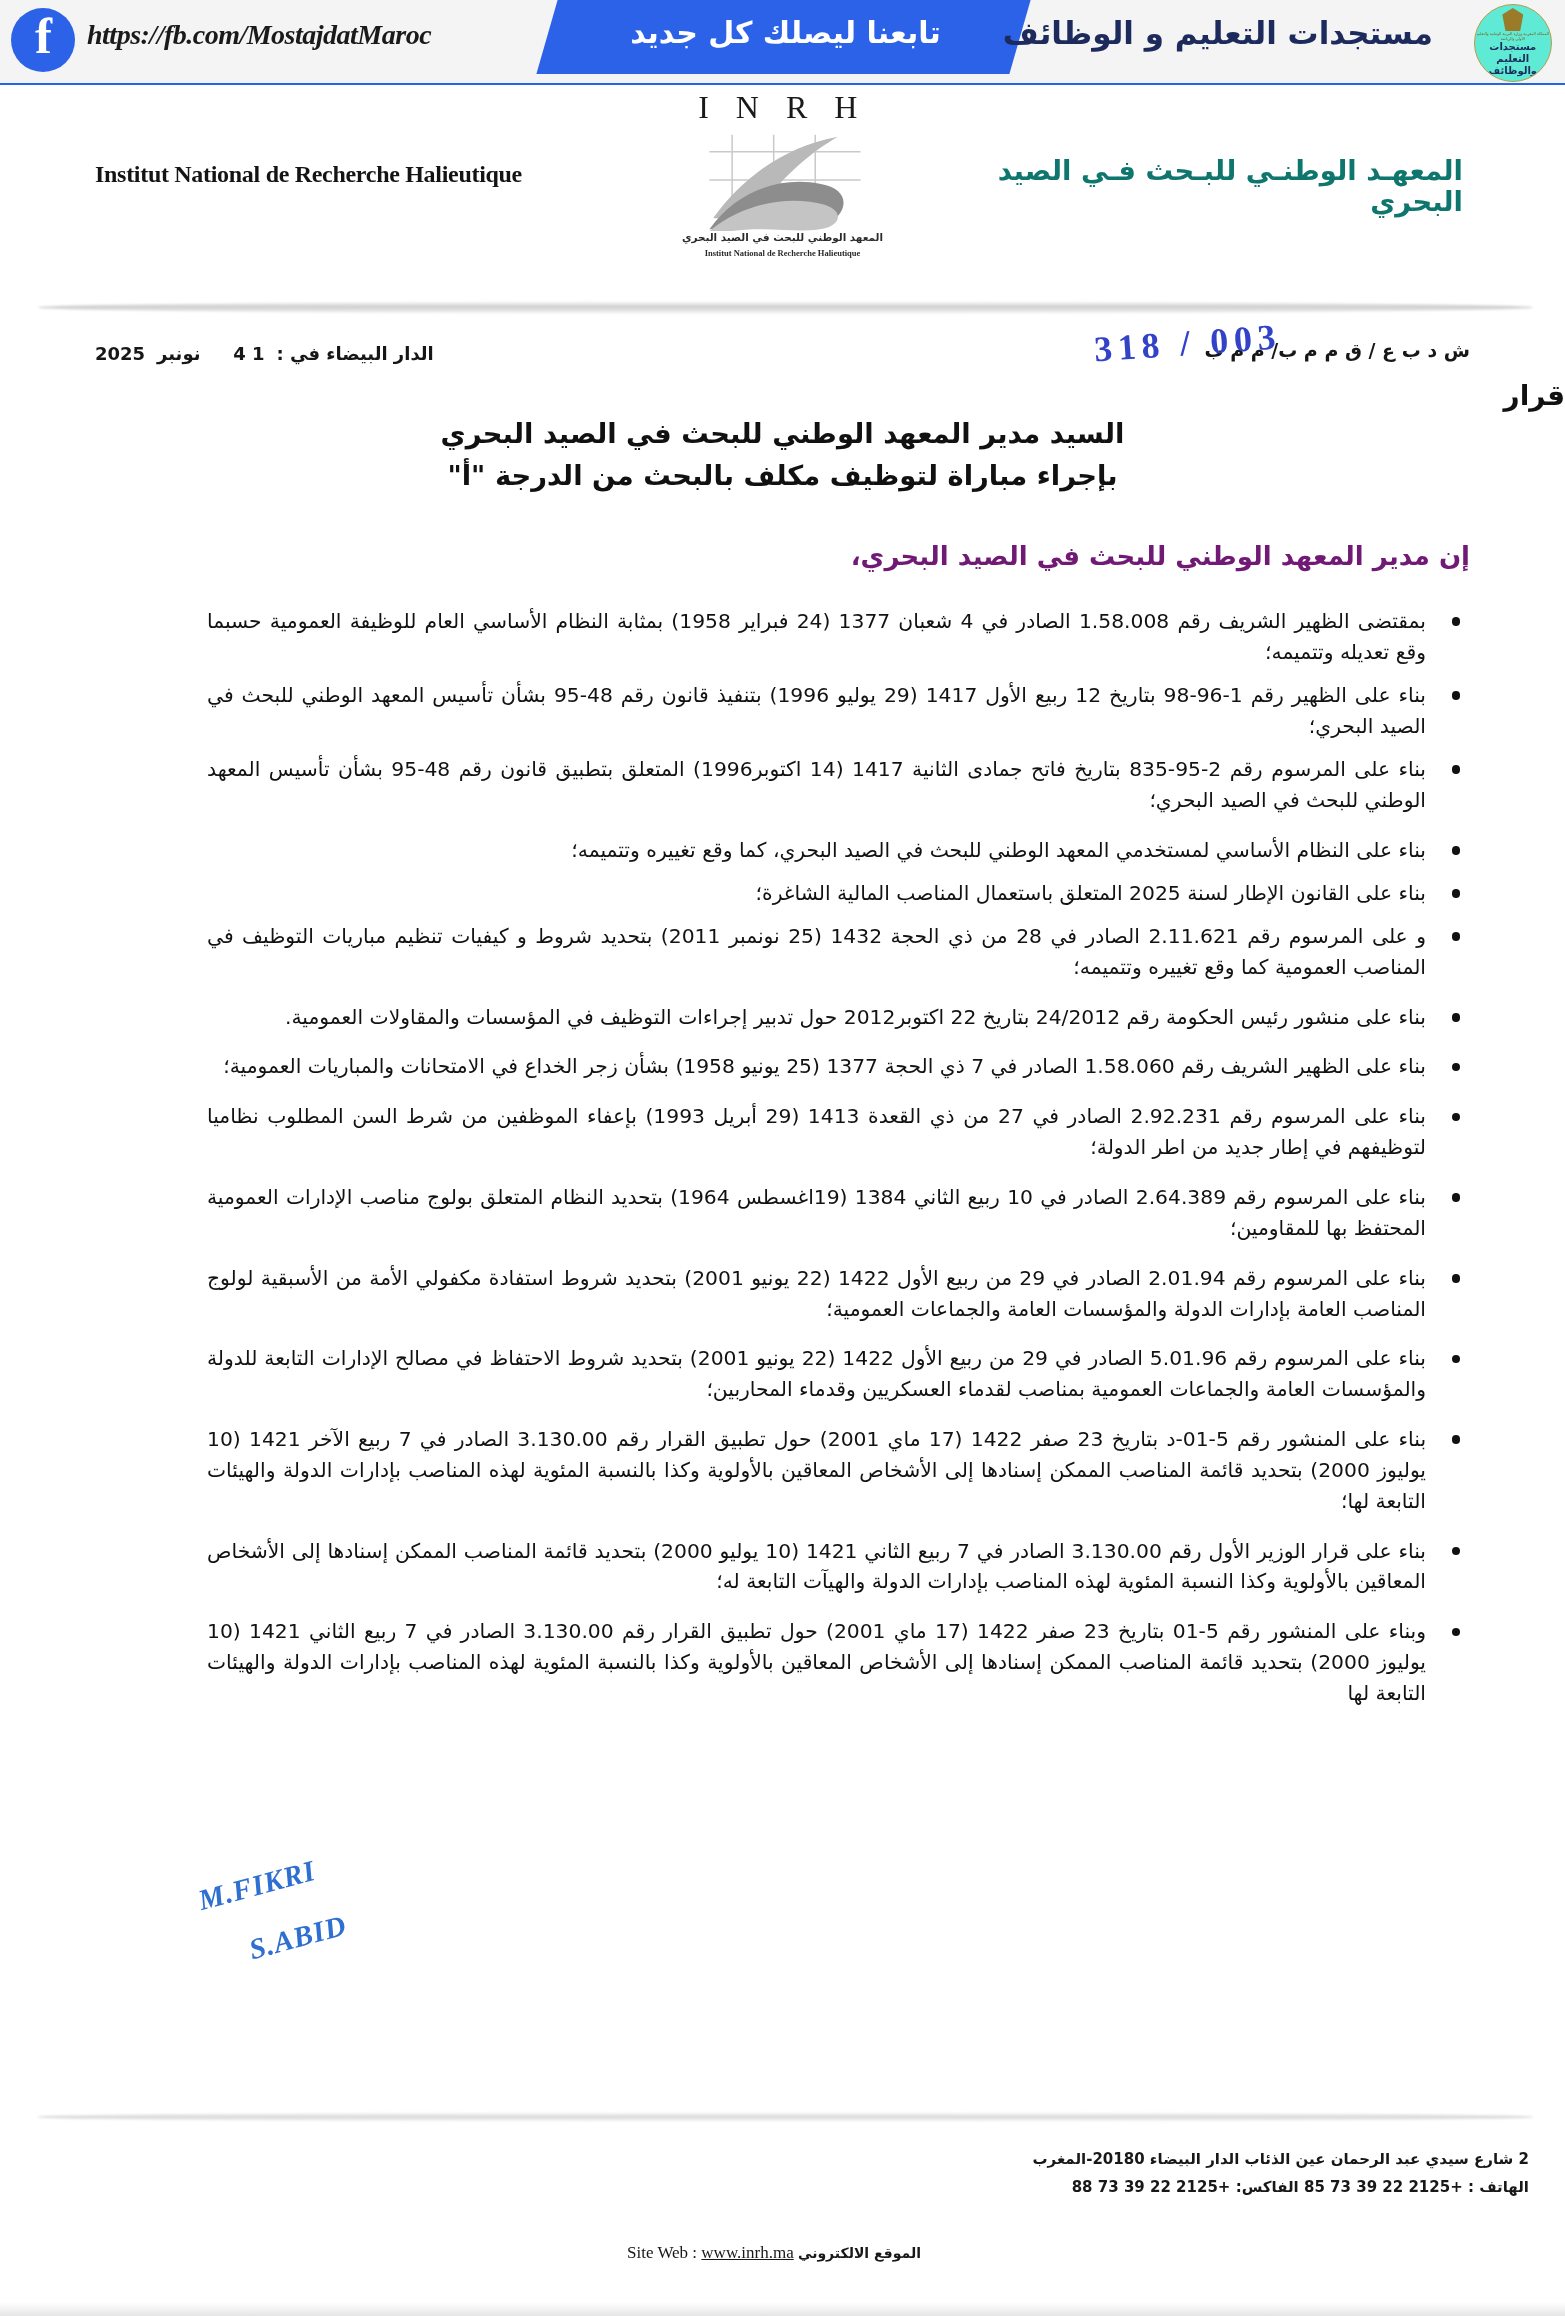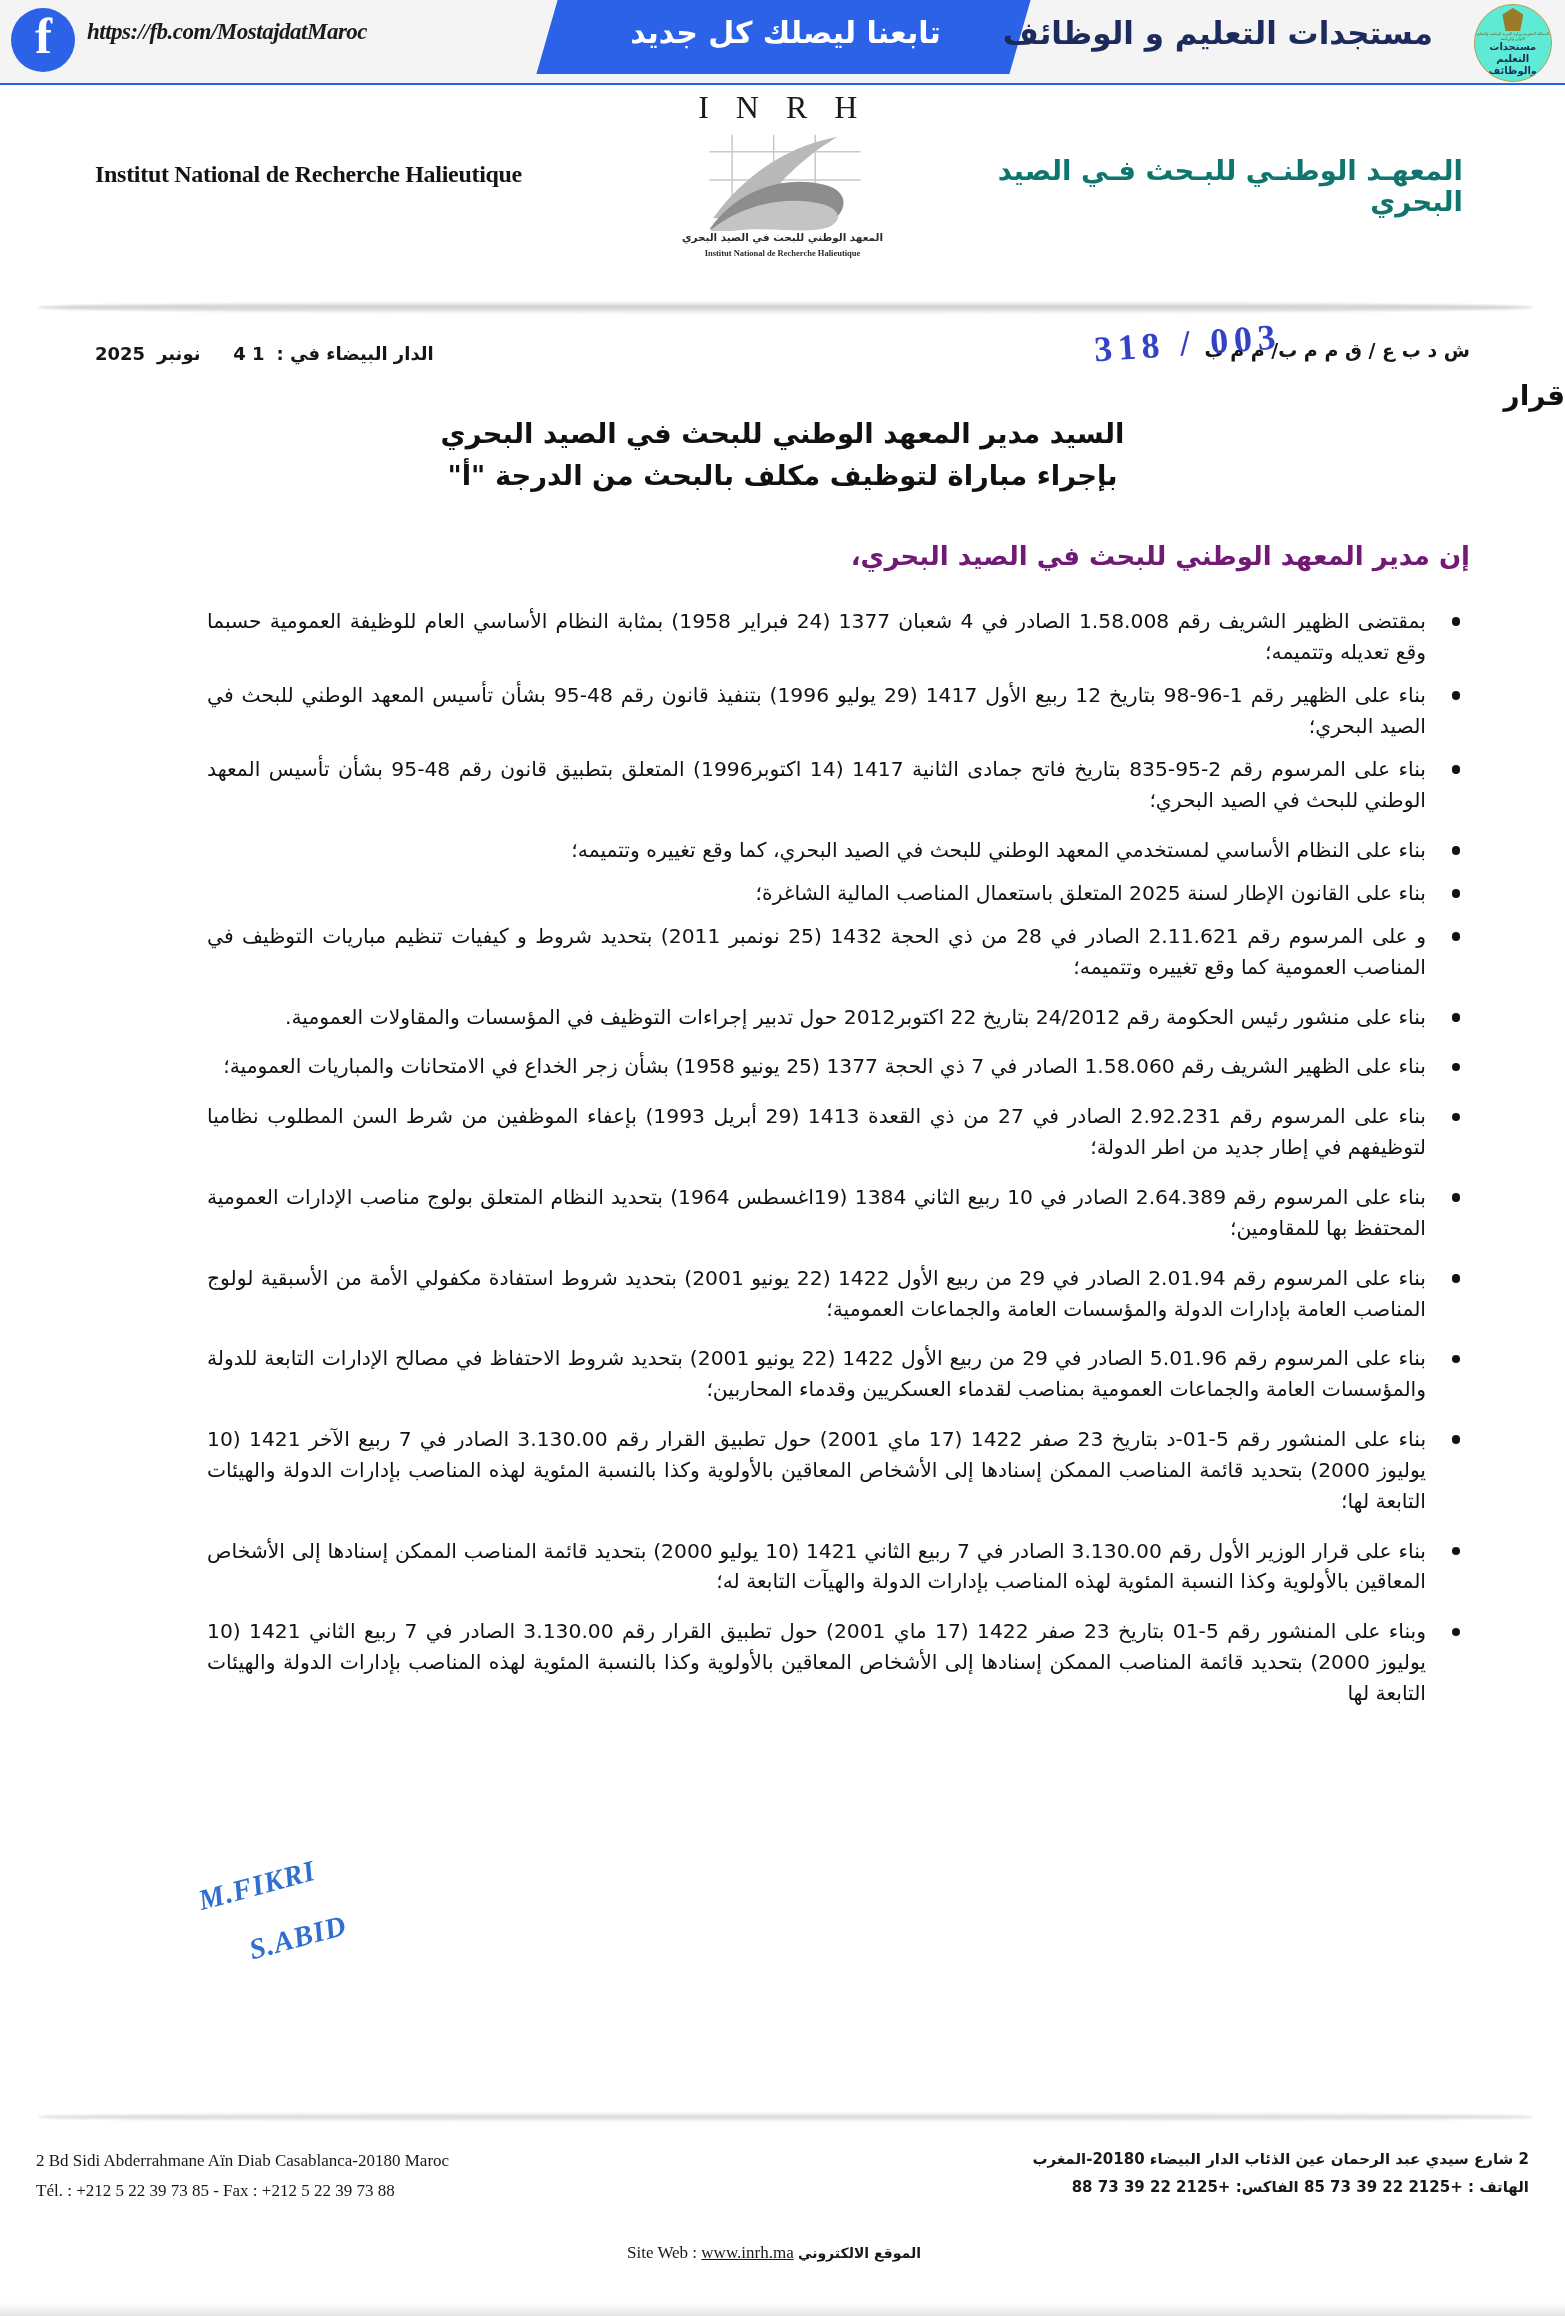--- a/index.html
+++ b/index.html
@@ -45,21 +45,21 @@
     font-family: "Liberation Serif", serif;
     font-size: 51px;
     font-weight: bold;
     line-height: 1;
     margin-top: -5.7px;
   }
   .fb-url {
     position: absolute;
     left: 87px; top: 19px;
     font-family: "Liberation Serif", "DejaVu Serif", serif;
-    font-size: 23px;
+    font-size: 28px;
     font-weight: bold;
     font-style: italic;
     color: #1a1a1a;
     letter-spacing: -0.5px;
     white-space: nowrap;
   }
   .promo-cta {
     position: absolute;
     left: 587px; top: 15px;
     width: 397px;
@@ -478,24 +478,20 @@
     <li class="clause gap-top">بناء على المنشور رقم 5-01-د بتاريخ 23 صفر 1422 (17 ماي 2001) حول تطبيق القرار رقم 3.130.00 الصادر في 7 ربيع الآخر 1421 (10 يوليوز 2000) بتحديد قائمة المناصب الممكن إسنادها إلى الأشخاص المعاقين بالأولوية وكذا بالنسبة المئوية لهذه المناصب بإدارات الدولة والهيئات التابعة لها؛</li>
     <li class="clause gap-top">بناء على قرار الوزير الأول رقم 3.130.00 الصادر في 7 ربيع الثاني 1421 (10 يوليو 2000) بتحديد قائمة المناصب الممكن إسنادها إلى الأشخاص المعاقين بالأولوية وكذا النسبة المئوية لهذه المناصب بإدارات الدولة والهيآت التابعة له؛</li>
     <li class="clause gap-top">وبناء على المنشور رقم 5-01 بتاريخ 23 صفر 1422 (17 ماي 2001) حول تطبيق القرار رقم 3.130.00 الصادر في 7 ربيع الثاني 1421 (10 يوليوز 2000) بتحديد قائمة المناصب الممكن إسنادها إلى الأشخاص المعاقين بالأولوية وكذا بالنسبة المئوية لهذه المناصب بإدارات الدولة والهيئات التابعة لها</li>
   </ul>
 
   <div class="sig-fikri">M.FIKRI</div>
   <div class="sig-abid">S.ABID</div>
 
   <div class="footer-rule"></div>
 
-  <div class="footer-fr">
-    <div>2 Bd Sidi Abderrahmane  Aïn Diab  Casablanca-20180 Maroc</div>
-    <div>Tél. : +212 5 22 39 73 85 - Fax : +212 5 22 39 73 88</div>
-  </div>
 
   <div class="footer-ar">
     <div>2 شارع سيدي عبد الرحمان  عين الذئاب  الدار البيضاء 20180-المغرب</div>
     <div>الهاتف : +2125 22 39 73 85   الفاكس: +2125 22 39 73 88</div>
   </div>
 
   <div class="footer-web">
     <span>Site Web :</span>
     <span class="url">www.inrh.ma</span>
     <span class="footer-web-ar">الموقع الالكتروني</span>

